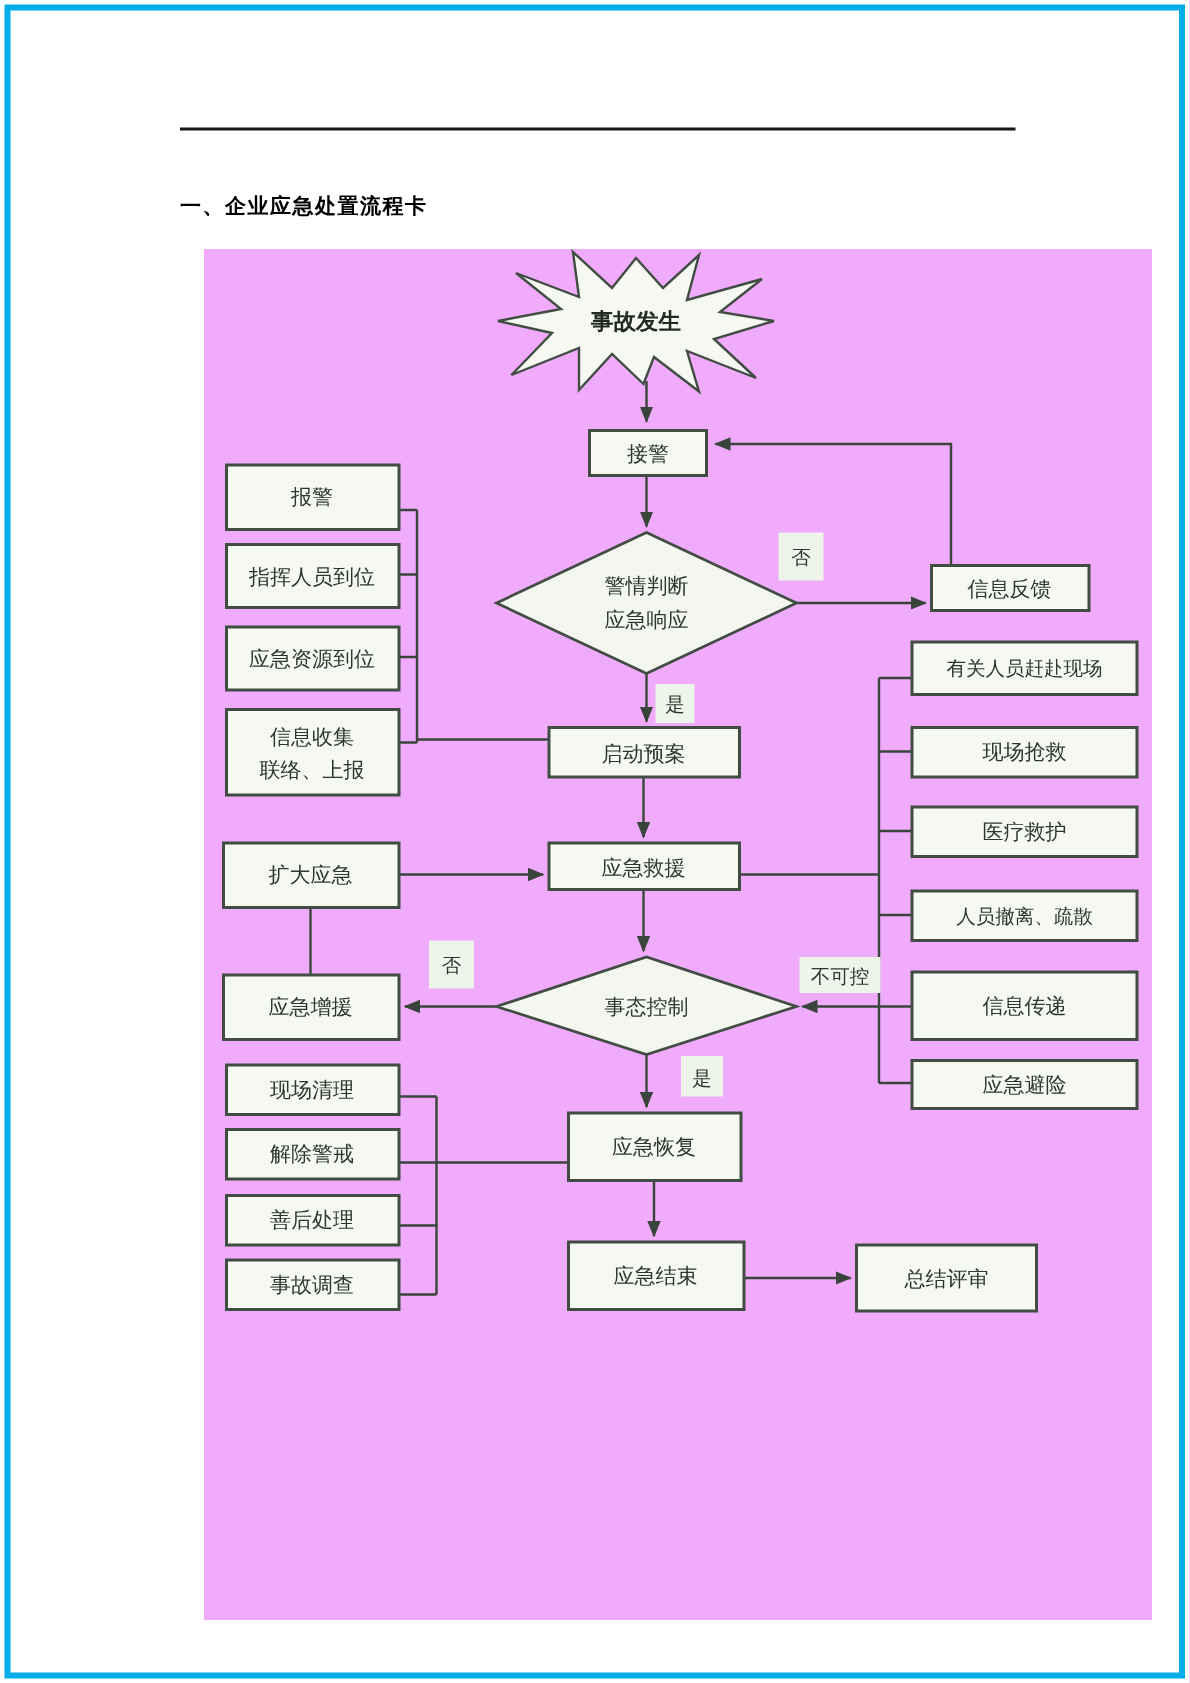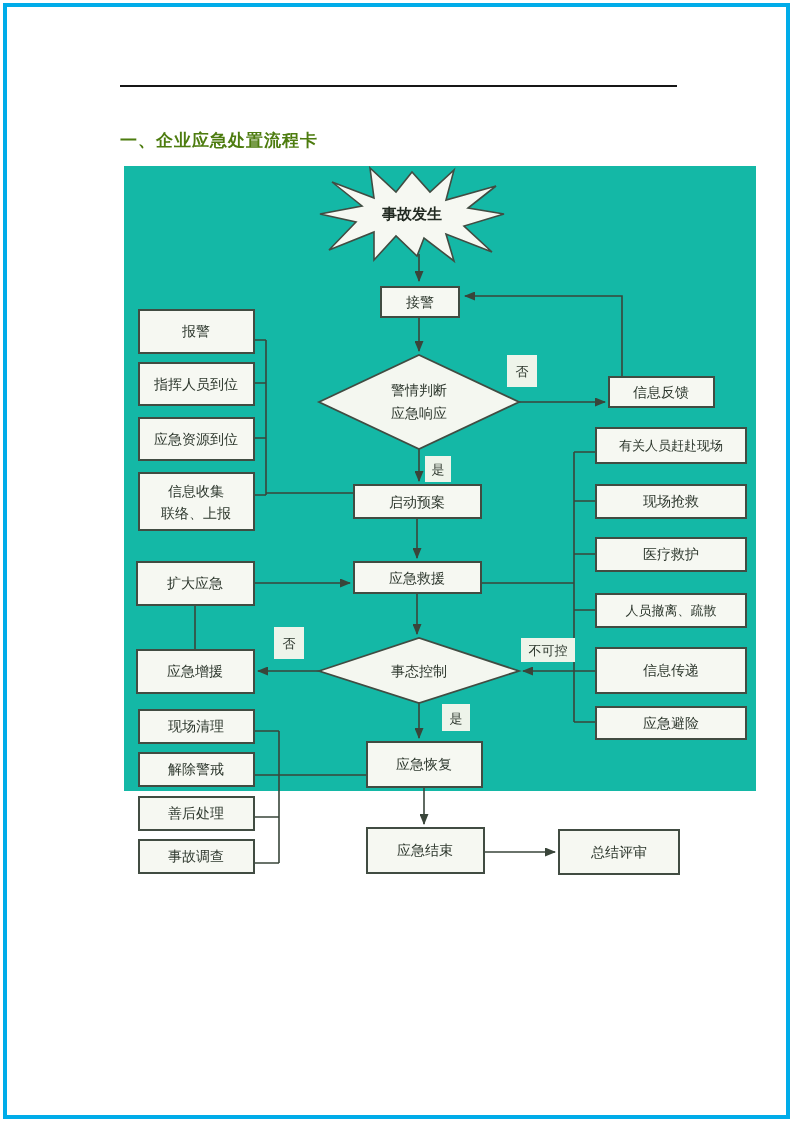--- a/index.html
+++ b/index.html
@@ -10,25 +10,25 @@
   .frame{
     position:absolute;left:3px;top:3px;right:3px;bottom:3px;
     border:4px solid #00ace9;pointer-events:none;
   }
   .top-rule{
     position:absolute;left:120px;top:85px;width:557px;height:2px;background:#161616;
   }
   .heading{
     position:absolute;left:120px;top:129px;margin:0;
     font-family:"Liberation Serif", serif;
-    font-size:17px;font-weight:bold;color:#4d7c0f;letter-spacing:1px;
+    font-size:14px;font-weight:bold;color:#000000;letter-spacing:1px;
   }
   .panel{
-    position:absolute;left:124px;top:166px;width:632px;height:625px;
-    background:#14b8a6;
+    position:absolute;left:136px;top:166px;width:632px;height:914px;
+    background:#f0abfc;
   }
   svg{display:block;}
   .box{fill:#f6f8f2;stroke:#414c42;stroke-width:2;}
   .dmd{fill:#f4f7f0;stroke:#414c42;stroke-width:1.8;}
   .burst{fill:#f6f8f2;stroke:#414c42;stroke-width:1.6;}
   .lbl{fill:#eef4ea;}
   .edge{fill:none;stroke:#39453a;stroke-width:1.6;}
   text{
     font-family:"Liberation Sans", sans-serif;
     fill:#2d372d;font-size:14px;text-anchor:middle;

